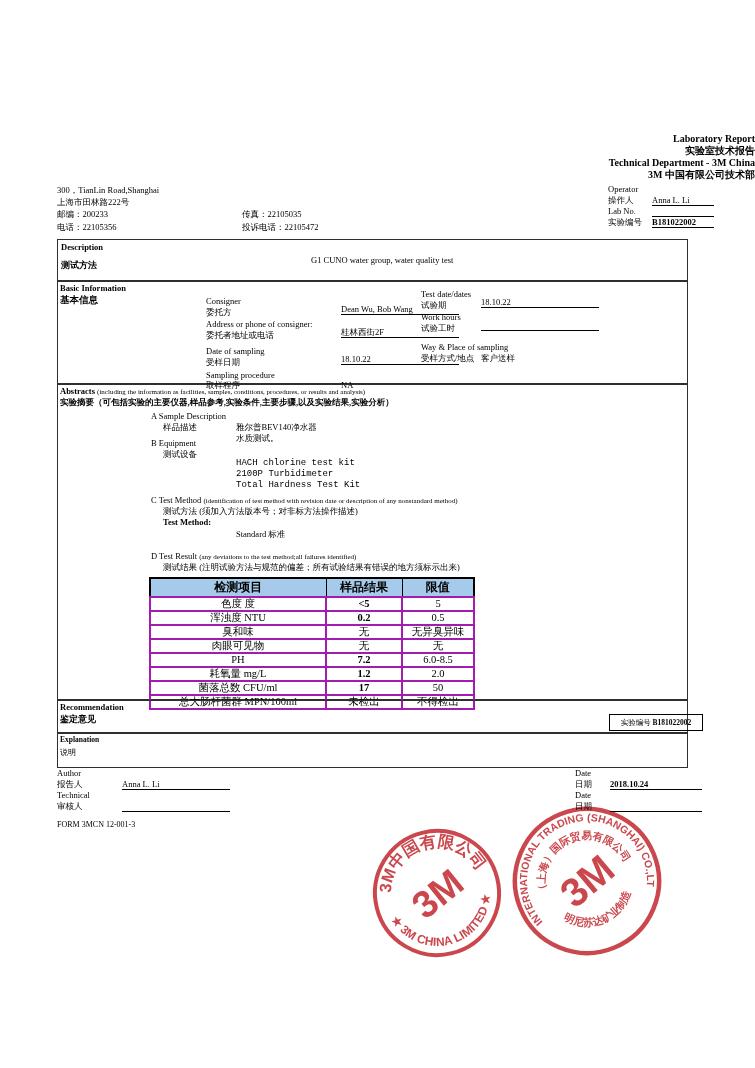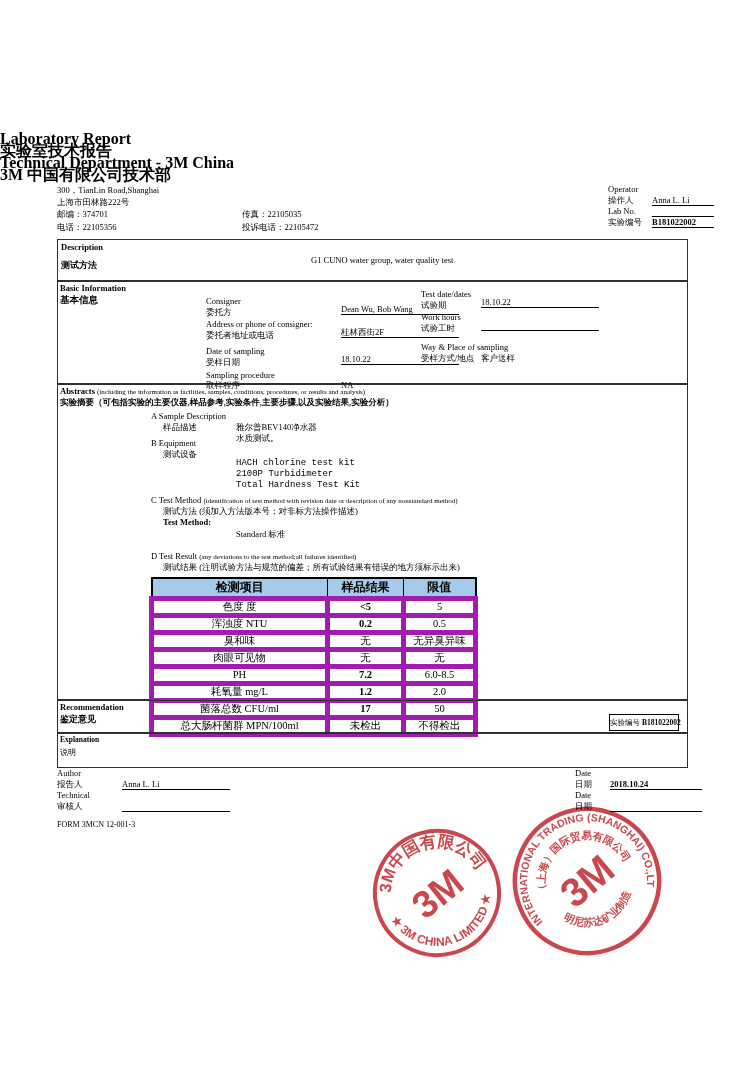--- a/index.html
+++ b/index.html
@@ -6,45 +6,45 @@
   .page{position:relative;width:755px;height:1068px;background:#fff;margin:0 auto;
         font-family:"Liberation Serif",serif;color:#000;font-size:8.5px;overflow:hidden;}
   .abs{position:absolute;}
   .b{font-weight:bold;}
   .sm{font-size:7px;}
   .box{position:absolute;border:1px solid #2f2f2f;box-sizing:border-box;}
   .ul{display:inline-block;border-bottom:1px solid #000;height:11px;box-sizing:border-box;
       vertical-align:bottom;white-space:nowrap;}
   .mono{font-family:"Liberation Mono","DejaVu Sans Mono",monospace;}
   .row{display:flex;height:11px;line-height:11px;}
-  .doc-header{left:0;right:0;top:133px;text-align:left;font-weight:bold;font-size:16px;line-height:12px;}
+  .doc-header{left:0;right:0;top:133px;text-align:right;font-weight:bold;font-size:10px;line-height:12px;}
   
   table.res{border-collapse:collapse;table-layout:fixed;width:324px;border:2px solid #000;}
   table.res th{background:#a6cae9;font-size:12px;height:17px;font-weight:bold;border:1px solid #000;padding:0;}
-  table.res td{border:5px solid #a21caf;text-align:center;padding:0;font-size:10.5px;height:12px;line-height:12px;overflow:hidden;white-space:nowrap;}
+  table.res td{border:2px solid #a21caf;text-align:center;padding:0;font-size:10.5px;height:12px;line-height:12px;overflow:hidden;white-space:nowrap;}
   td.val{font-weight:bold;font-size:10px;}
   .stamp{position:absolute;opacity:.85;mix-blend-mode:multiply;}
 </style>
 </head>
 <body>
 
 <div class="page">
 
   <div class="abs doc-header">
     <div>Laboratory Report</div>
     <div>实验室技术报告</div>
     <div>Technical Department - 3M China</div>
     <div>3M 中国有限公司技术部</div>
   </div>
 
   <div class="abs" style="left:57px;top:184px;line-height:12.2px;">
     <div>300，TianLin Road,Shanghai</div>
     <div>上海市田林路222号</div>
     <div>
-      <span style="display:inline-block;width:185px;"><span>邮编：</span><span>374701</span></span><span><span>传真：</span><span>22105035</span></span>
+      <span style="display:inline-block;width:185px;"><span>邮编：</span><span>200233</span></span><span><span>传真：</span><span>22105035</span></span>
     </div>
     <div>
       <span style="display:inline-block;width:185px;"><span>电话：</span><span>22105356</span></span><span><span>投诉电话：</span><span>22105472</span></span>
     </div>
   </div>
 
   <div class="abs" style="left:608px;top:184px;">
     <div class="row">
         <span>Operator</span>
       </div>
@@ -189,21 +189,21 @@
             <td>未检出</td>
             <td>不得检出</td>
           </tr>
     </tbody>
       </table>
   </div>
 
   <div class="box" style="left:57px;top:700px;width:631px;height:33px;">
     <div class="abs b" style="left:2px;top:1px;">Recommendation</div>
     <div class="abs b" style="left:2px;top:12px;font-size:9px;">鉴定意见</div>
-    <div class="abs" style="left:551px;top:13px;width:70px;height:17px;border:1px solid #000;box-sizing:border-box;line-height:15px;text-align:center;font-size:7.5px;white-space:nowrap;">
+    <div class="abs" style="left:551px;top:13px;width:94px;height:17px;border:1px solid #000;box-sizing:border-box;line-height:15px;text-align:center;font-size:7.5px;white-space:nowrap;">
       <span>实验编号</span>
       <span class="b">B181022002</span>
     </div>
   </div>
 
   <div class="box" style="left:57px;top:733px;width:631px;height:35px;">
     <div class="abs b" style="left:2px;top:1px;font-size:7.5px;">Explanation</div>
     <div class="abs" style="left:2px;top:13px;font-size:8px;">说明</div>
   </div>
 

